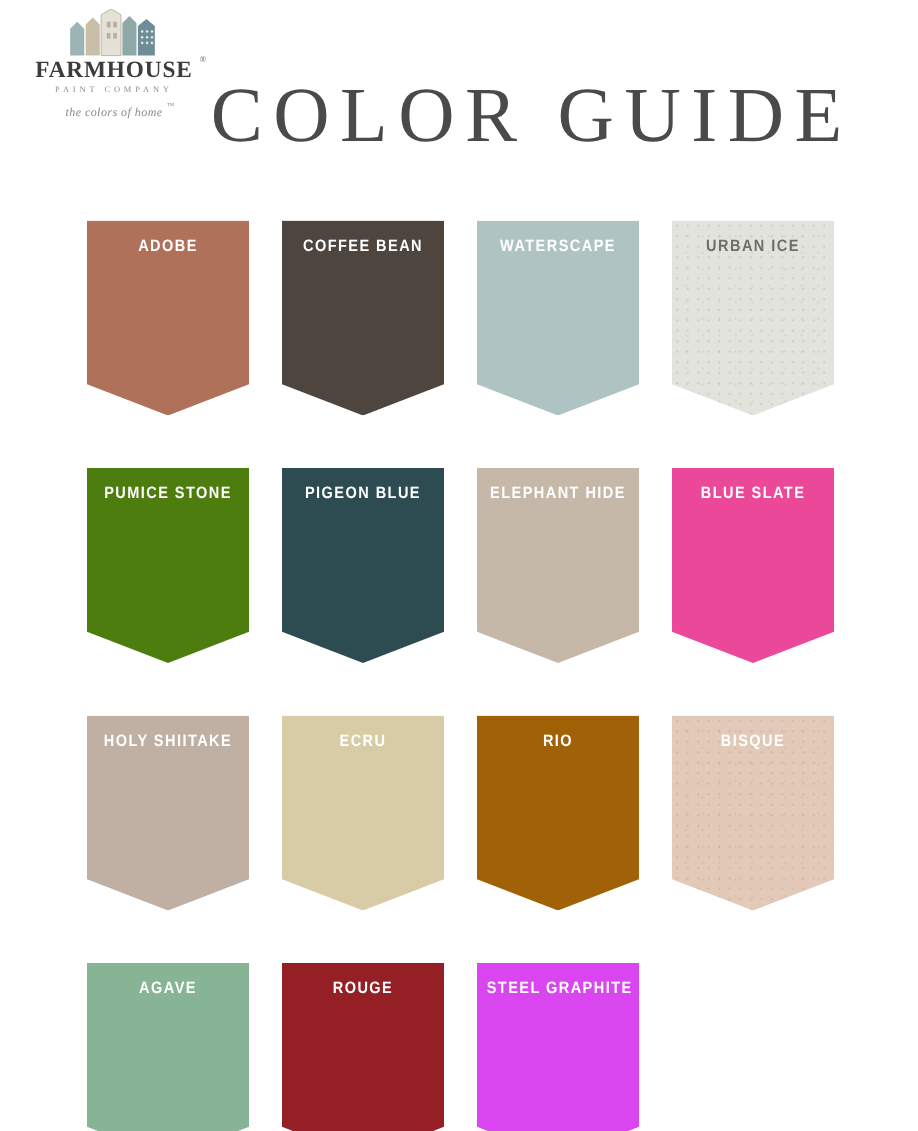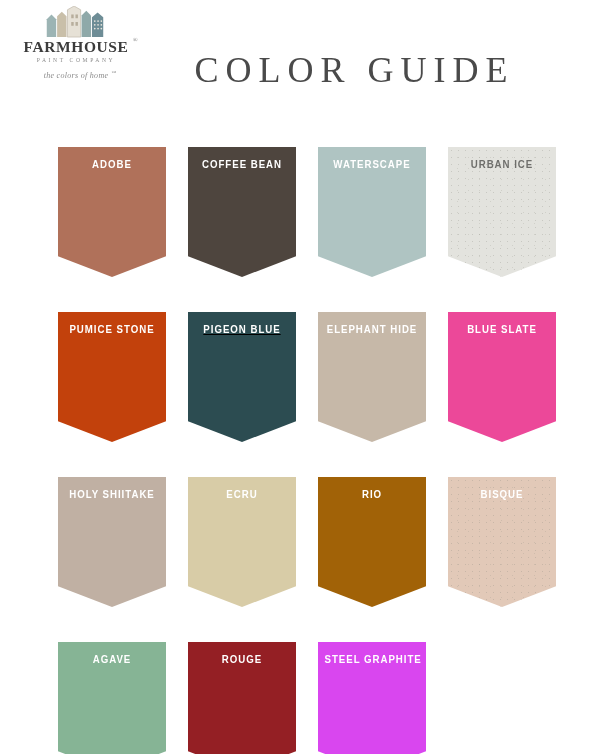--- a/index.html
+++ b/index.html
@@ -80,21 +80,21 @@
     font-style: normal;
   }
 
   .page-title {
     position: absolute;
     left: 0;
     right: 0;
     top: 52px;
     text-align: center;
     font-family: "Liberation Serif", serif;
-    font-size: 36px;
+    font-size: 52px;
     font-weight: normal;
     letter-spacing: 7px;
     color: #4a4a4a;
     line-height: 1;
     padding-left: 97px;
     box-sizing: border-box;
   }
 
   
   .grid {
@@ -184,24 +184,24 @@
     </div>
     <div class="swatch" style="background-color: rgb(78, 69, 62);">
       <span class="swatch-label" style="color: rgb(255, 255, 255);">COFFEE BEAN</span>
     </div>
     <div class="swatch" style="background-color: rgb(175, 196, 194);">
       <span class="swatch-label" style="color: rgb(255, 255, 255);">WATERSCAPE</span>
     </div>
     <div class="swatch textured" style="background-color: rgb(227, 227, 222);">
       <span class="swatch-label" style="color: rgb(110, 110, 107);">URBAN ICE</span>
     </div>
-    <div class="swatch" style="background-color: #c2410c;">
+    <div class="swatch" style="background-color: #4d7c0f;">
       <span class="swatch-label" style="color: rgb(255, 255, 255);">PUMICE STONE</span>
     </div>
-    <div class="swatch" style="background-color: rgb(44, 76, 81); text-decoration: underline;">
+    <div class="swatch" style="background-color: rgb(44, 76, 81);">
       <span class="swatch-label" style="color: rgb(255, 255, 255);">PIGEON BLUE</span>
     </div>
     <div class="swatch" style="background-color: rgb(198, 184, 168);">
       <span class="swatch-label" style="color: rgb(255, 255, 255);">ELEPHANT HIDE</span>
     </div>
     <div class="swatch" style="background-color: #ec4899;">
       <span class="swatch-label" style="color: rgb(255, 255, 255);">BLUE SLATE</span>
     </div>
     <div class="swatch" style="background-color: rgb(192, 176, 163);">
       <span class="swatch-label" style="color: rgb(255, 255, 255);">HOLY SHIITAKE</span>

